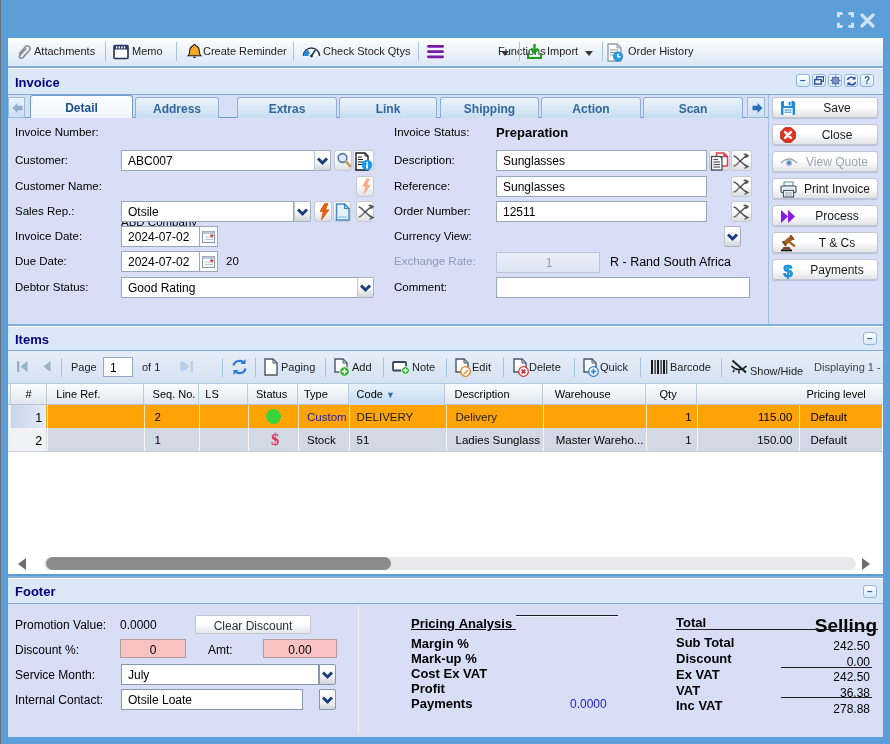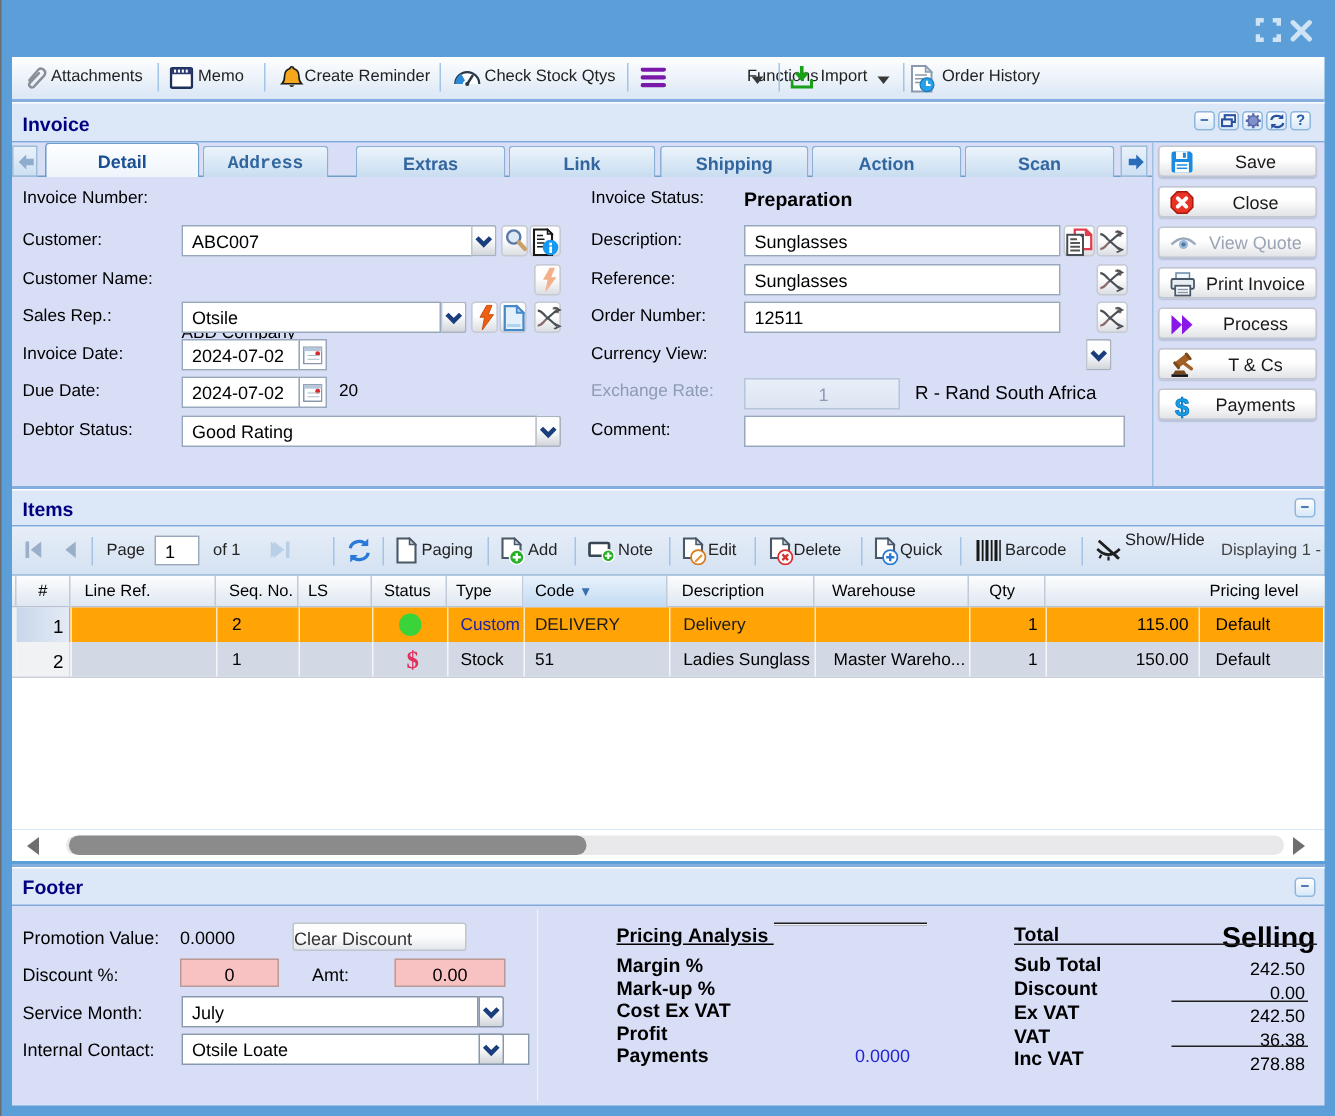--- a/index.html
+++ b/index.html
@@ -127,21 +127,21 @@
 
   <div class="abs" id="formpanel" style="left:8px;top:95px;width:760px;height:229px;background:#d8def6;">
 
     <div class="abs" style="left:0;top:0;width:760px;height:23px;border-bottom:1px solid #6f9fc8;"></div>
     <div class="abs" style="left:0;top:2px;width:17px;height:21px;border:1px solid #9dbcd8;background:linear-gradient(#eaf2fa,#ccdff2);">
       <svg style="position:absolute;left:2px;top:4px" width="13" height="12" viewBox="0 0 13 12">
           <path d="M6.5 1 L1.5 6 L6.5 11 V8.2 H11.5 V3.8 H6.5 z" fill="#8fabcd"></path>
         </svg>
     </div>
     <div class="tab active" style="left:22px;width:103px;">Detail</div>
-    <div class="tab" style="left:127px;width:84px;font-family:Liberation Mono, monospace;">Address</div>
+    <div class="tab" style="left:127px;width:84px;">Address</div>
     <div class="tab" style="left:229px;width:100px;">Extras</div>
     <div class="tab" style="left:331px;width:98px;">Link</div>
     <div class="tab" style="left:432px;width:99px;">Shipping</div>
     <div class="tab" style="left:533px;width:100px;">Action</div>
     <div class="tab" style="left:635px;width:100px;">Scan</div>
     <div class="abs" style="left:739px;top:2px;width:18px;height:21px;border:1px solid #9dbcd8;background:linear-gradient(#eaf2fa,#ccdff2);">
       <svg style="position:absolute;left:3px;top:4px" width="13" height="12" viewBox="0 0 13 12">
           <path d="M6.5 1 L11.5 6 L6.5 11 V8.2 H1.5 V3.8 H6.5 z" fill="#2a6db8"></path>
         </svg>
     </div>
@@ -518,21 +518,21 @@
     <div class="sep" style="left:713px;top:7px;"></div>
     <svg class="abs" style="left:721px;top:8px" width="20" height="17" viewBox="0 0 20 17">
         <path d="M2.5 7 Q10 14.5 17.5 7" fill="none" stroke="#1f1f1f" stroke-width="1.7"></path>
         <g stroke="#1f1f1f" stroke-width="1.5">
           <line x1="5.2" y1="10.8" x2="4" y2="13.2"></line>
           <line x1="10" y1="12" x2="10" y2="14.6"></line>
           <line x1="14.8" y1="10.8" x2="16" y2="13.2"></line>
         </g>
         <line x1="3.5" y1="1.5" x2="17" y2="13.5" stroke="#1f1f1f" stroke-width="1.9"></line>
       </svg>
-    <span class="tbtxt abs" style="left:742px;top:3px;">Show/Hide</span>
+    <span class="tbtxt abs" style="left:742px;top:14px;">Show/Hide</span>
 
     <span class="tbtxt abs" style="left:806px;top:10px;white-space:nowrap;color:#444;font-size:11px;">Displaying 1 -</span>
   </div>
 
   <div class="abs" id="grid" style="left:8px;top:384px;width:875px;height:169px;background:#fff;">
 
     <div class="abs" style="left:0;top:0;width:875px;height:21px;background:linear-gradient(#fcfdfe,#dfe7f1);border-bottom:1px solid #b8c2d0;"></div>
     <div class="gh" style="left:0;width:3px;padding:0;"></div>
     <div class="gh" style="left:3px;width:36.3px;text-align:center;padding-left:0;">#</div>
     <div class="gh" style="left:39.3px;width:96.3px;padding-left:9px;">Line Ref.</div>
@@ -597,34 +597,34 @@
   <div class="abs band" style="left:8px;top:576px;width:875px;height:28px;">
     <div class="cap" style="top:6px;">Footer</div>
     <div class="minibtn" style="right:6px;top:7px;">−</div>
   </div>
 
   <div class="abs" id="footer" style="left:8px;top:604px;width:875px;height:133px;background:#d8def6;">
     <div class="abs" style="left:350px;top:2px;width:1px;height:128px;background:#b0c2dc;border-right:1px solid #eef2fa;"></div>
 
     <div class="lbl" style="left:7px;top:14px;">Promotion Value:</div>
     <div class="lbl" style="left:112px;top:14px;">0.0000</div>
-    <div class="abs" style="left:187px;top:11px;width:116px;height:19px;border:1px solid #c2c6cc;border-radius:2px;background:linear-gradient(#fdfdfe 50%,#e4e6ea);font-size:12px;color:#333;text-align:left;padding-top:3px;">Clear Discount</div>
+    <div class="abs" style="left:187px;top:11px;width:116px;height:19px;border:1px solid #c2c6cc;border-radius:2px;background:linear-gradient(#fdfdfe 50%,#e4e6ea);font-size:12px;color:#333;text-align:center;padding-top:3px;">Clear Discount</div>
     <div class="lbl" style="left:7px;top:39px;">Discount %:</div>
     <div class="abs" style="left:112px;top:35px;width:66px;height:19px;background:#f9c2c2;border:1px solid #b89a9a;font-size:12px;text-align:center;padding-top:3px;">0</div>
     <div class="lbl" style="left:200px;top:39px;">Amt:</div>
     <div class="abs" style="left:255px;top:35px;width:74px;height:19px;background:#f9c2c2;border:1px solid #b89a9a;font-size:12px;text-align:center;padding-top:3px;">0.00</div>
     <div class="lbl" style="left:7px;top:64px;">Service Month:</div>
     <div class="field" style="left:113px;top:60px;width:198px;border-color:#8898ac;">July</div>
     <div class="combo-btn" style="left:311px;top:60px;border-color:#8898ac;">
         <svg width="13" height="9" viewBox="0 0 13 9" style="position:absolute;left:1px;top:6px;">
           <path d="M2 1.5 L6.5 6 L11 1.5" fill="none" stroke="#1a3e7d" stroke-width="3"></path>
         </svg>
       </div>
     <div class="lbl" style="left:7px;top:89px;">Internal Contact:</div>
-    <div class="field" style="left:113px;top:85px;width:232px;border-color:#8898ac;">Otsile Loate</div>
+    <div class="field" style="left:113px;top:85px;width:182px;border-color:#8898ac;">Otsile Loate</div>
     <div class="combo-btn" style="left:311px;top:85px;border-color:#8898ac;">
         <svg width="13" height="9" viewBox="0 0 13 9" style="position:absolute;left:1px;top:6px;">
           <path d="M2 1.5 L6.5 6 L11 1.5" fill="none" stroke="#1a3e7d" stroke-width="3"></path>
         </svg>
       </div>
 
     <div class="lbl" style="left:403px;top:12px;font-weight:bold;font-size:13px;text-decoration:underline;">Pricing&nbsp;Analysis&nbsp;</div>
     <div class="abs" style="left:508px;top:11px;width:102px;height:2px;background:#1c1c1c;border-bottom:1px solid #f0f4fa;"></div>
     <div class="lbl" style="left:403px;top:32px;font-weight:bold;font-size:13px;">Margin %</div>
     <div class="lbl" style="left:403px;top:47px;font-weight:bold;font-size:13px;">Mark-up %</div>

